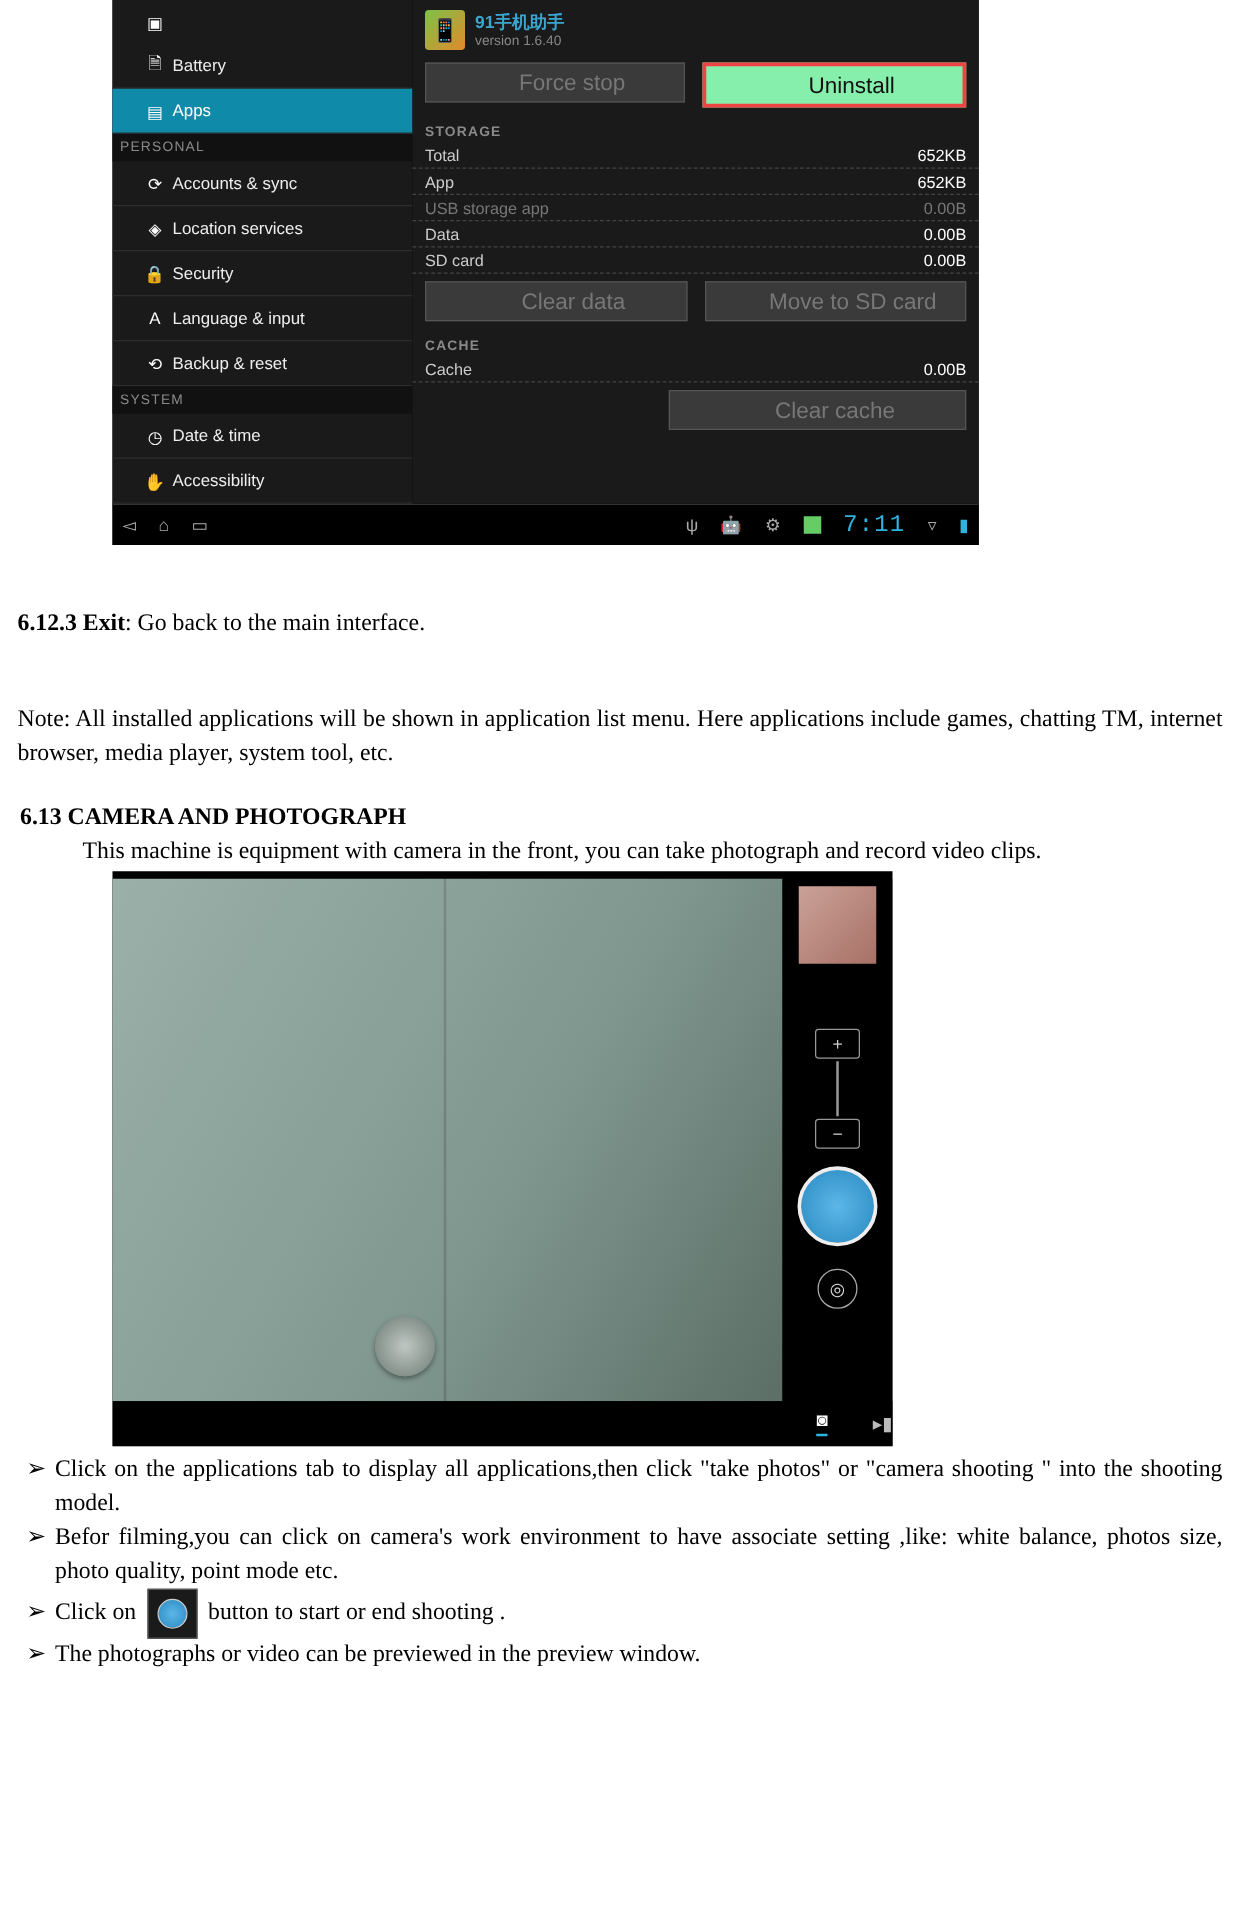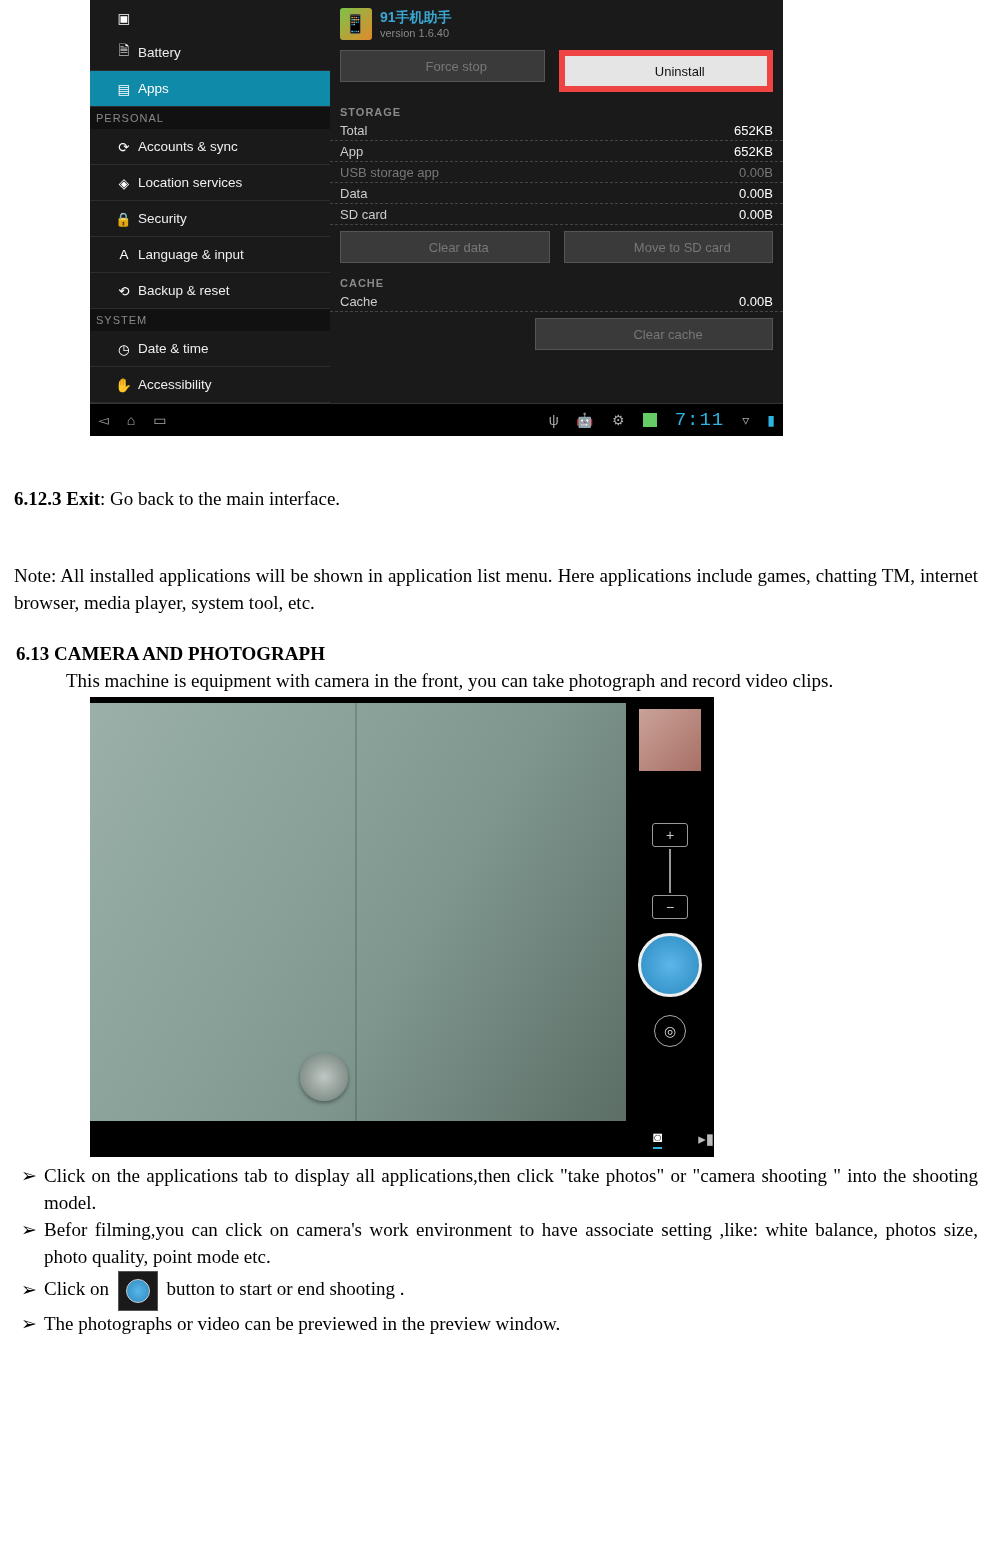--- a/index.html
+++ b/index.html
@@ -14,23 +14,23 @@
   .sidebar .item .si { width:28px; display:inline-flex; justify-content:center; color:#fff; }
   .sidebar .item.truncated { border-bottom:none; color:#aaa; }
   .sidebar .item.selected { background:#0f8aa8; color:#fff; }
   .sidebar .cat { height:22px; padding-left:6px; font-size:11px; color:#8a8a8a; display:flex; align-items:center; letter-spacing:1px; background:#111; }
   .detail { flex:1; background:#1a1a1a; padding:0; }
   .app-head { display:flex; align-items:center; padding:8px 10px 4px 10px; }
   .app-ic { width:32px; height:32px; background:linear-gradient(135deg,#7cc24a,#e28a2b); margin-right:8px; border-radius:3px; display:flex;align-items:center;justify-content:center;font-size:18px;}
   .app-title { color:#3aa6d0; font-size:14px; font-weight:bold; }
   .app-ver { color:#888; font-size:11px; }
   .btn-row { display:flex; gap:14px; padding:6px 10px 10px 10px; }
-  .abtn { flex:1; height:30px; background:#3a3a3a; border:1px solid #555; display:flex; align-items:center; justify-content:center; font-size:13px;padding-left:28px; }
+  .abtn { flex:1; height:30px; background:#3a3a3a; border:1px solid #555; display:flex; align-items:center; justify-content:center; font-size:18px;padding-left:28px; }
   .abtn.disabled { color:#777; }
-  .abtn.enabled { background:#e5e5e5; color:#111; border:6px solid #ef4444; }
+  .abtn.enabled { background:#86efac; color:#111; border:3px solid #ef4444; }
   .sect-title { padding:4px 10px 2px 10px; color:#8a8a8a; font-size:11px; letter-spacing:1px; font-weight:bold; }
   .stat { display:flex; justify-content:space-between; padding:3px 10px 2px 10px; font-size:13px; border-bottom:1px dashed #444; }
   .stat span:first-child{ color:#ccc;} 
   .stat.dim span{ color:#777; }
   .navbar { height:32px; background:#000; display:flex; align-items:center; justify-content:space-between; padding:0 8px; border-top:1px solid #333; }
   .navbar .nb-left, .navbar .nb-right { display:flex; align-items:center; gap:18px; }
   .navbar .nb-ic { color:#aaa; font-size:14px; }
   .clock { color:#2fb4e0; font-family:"Courier New",monospace; font-size:19px; letter-spacing:1px; }
   
   .para { margin: 0 14px; line-height: 1.42; text-align: justify; }

